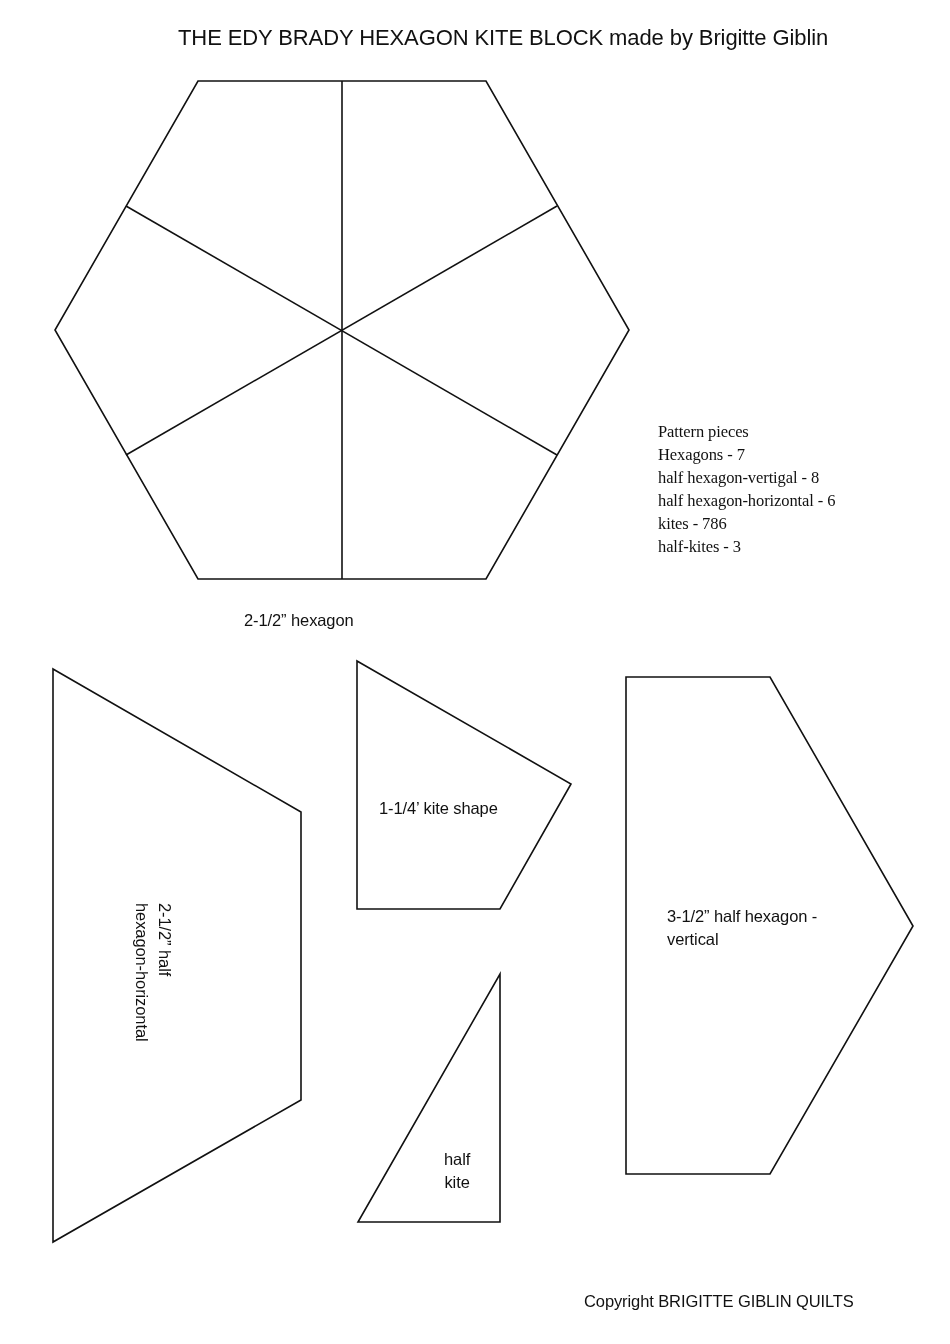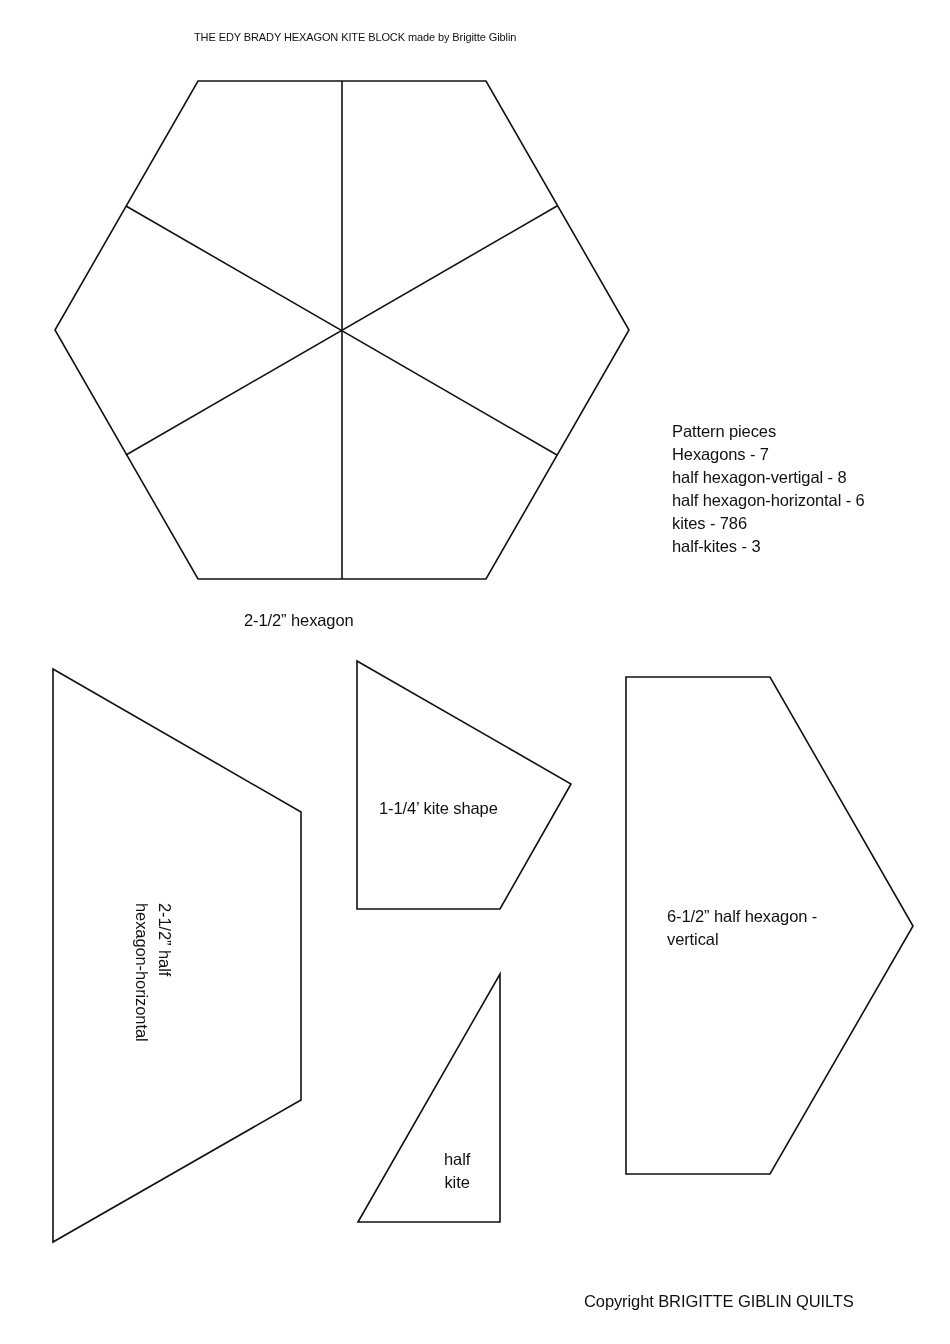--- a/index.html
+++ b/index.html
@@ -4,23 +4,23 @@
   <style>
     html, body { margin: 0; padding: 0; background: #ffffff; }
     body {
       width: 950px; height: 1344px; position: relative; overflow: hidden;
       font-family: "Liberation Sans", "DejaVu Sans", sans-serif;
       color: #111111;
     }
     .txt { position: absolute; font-size: 16.5px; line-height: 23px; white-space: nowrap; letter-spacing: -0.1px; }
     svg.shapes { position: absolute; left: 0; top: 0; }
     svg.shapes polygon, svg.shapes line { fill: none; stroke: #111111; stroke-width: 1.6; stroke-linejoin: miter; }
-    #title { left: 194px; top: 26px; font-size: 11px; }
+    #title { left: 178px; top: 26px; font-size: 22px; }
     #hex-label { left: 244px; top: 609px; }
-    #pieces { left: 672px; top: 420px; }
+    #pieces { left: 658px; top: 420px; font-family: Liberation Serif, serif; }
     #pieces .line { display: block; }
     #kite-label { left: 379px; top: 797px; }
     #halfhex-v-label { left: 667px; top: 905px; }
     #halfhex-v-label span { display: block; }
     #halfhex-h-label {
       left: 176px; top: 903px;
       transform-origin: 0 0;
       transform: translate(0,0) rotate(90deg);
       line-height: 23px;
     }
@@ -69,17 +69,17 @@
 </div>
 
 <div id="kite-label" class="txt">1-1/4’ kite shape</div>
 
 <div id="halfkite-label" class="txt">
   <span>half</span>
   <span>kite</span>
 </div>
 
 <div id="halfhex-v-label" class="txt">
-  <span>6-1/2” half hexagon -</span>
+  <span>3-1/2” half hexagon -</span>
   <span>vertical</span>
 </div>
 
 <div id="copyright" class="txt">Copyright BRIGITTE GIBLIN QUILTS</div>
 
 </body></html>

